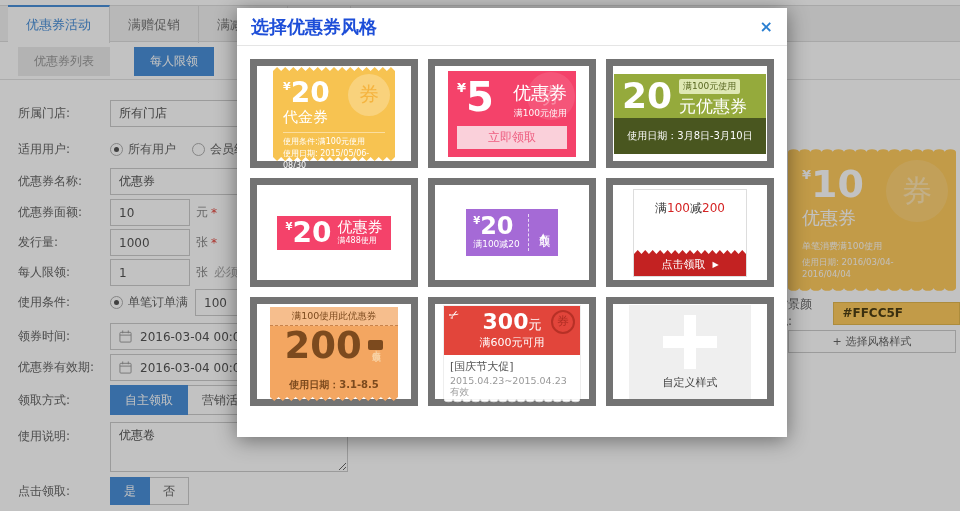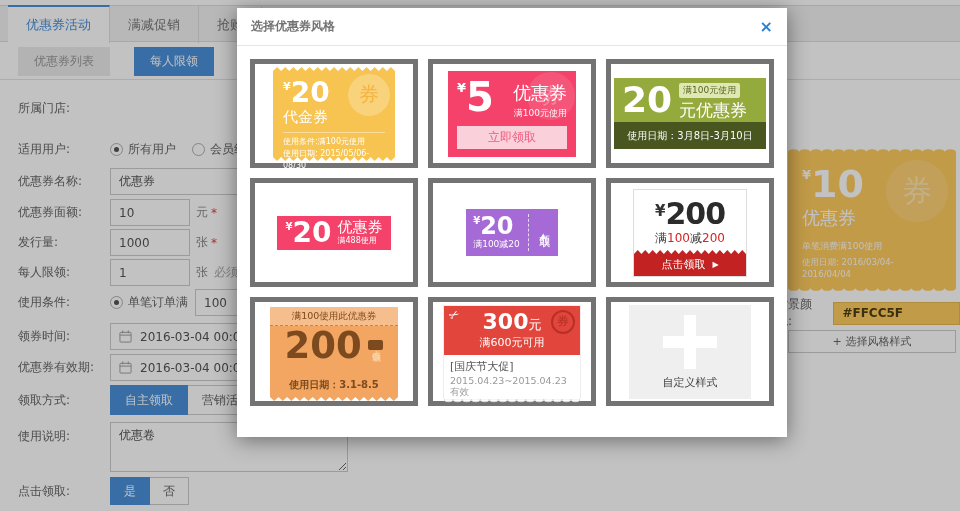--- a/index.html
+++ b/index.html
@@ -46,24 +46,24 @@
   .wm { position:absolute; border-radius:50%; display:flex; align-items:center; justify-content:center; }
   .pv-wm { width:62px; height:62px; top:8px; right:8px; background:rgba(255,255,255,.15); color:rgba(255,255,255,.45); font-size:30px; }
   .bgc-row { position:absolute; left:776px; top:296px; display:flex; align-items:center; font-size:12px; color:#666; }
   .bgc-field { width:128px; height:23px; margin-left:6px; background:#FFCC5F; border:1px solid #e4b94f; color:#4d3f14; font-size:12px; font-weight:bold; display:flex; align-items:center; padding:0 8px; }
   .style-btn { position:absolute; left:788px; top:330px; width:168px; height:23px; background:#fff; border:1px solid #ccc; color:#666; font-size:11px; display:flex; align-items:center; justify-content:center; gap:4px; cursor:pointer; }
 
   
   .overlay { position:absolute; inset:0; background:rgba(0,0,0,.24); z-index:5; }
   .modal { position:absolute; left:237px; top:8px; width:550px; height:429px; background:#fff; z-index:10; box-shadow:0 3px 20px rgba(0,0,0,.45); }
   .m-head { height:38px; border-bottom:1px solid #e5e5e5; display:flex; align-items:center; padding:0 14px; }
-  .m-title { font-size:12px; font-weight:bold; color:#737373; }
+  .m-title { font-size:18px; font-weight:bold; color:#1d4ed8; }
   .m-close { margin-left:auto; color:#2a7fd1; font-size:16px; font-weight:bold; cursor:pointer; line-height:1; }
   .m-body { padding:13px; display:grid; grid-template-columns:repeat(3,1fr); gap:10px; }
-  .card { border:5px solid #737373; height:109px; background:#fff; display:flex; align-items:center; justify-content:center; position:relative; cursor:pointer; }
+  .card { border:7px solid #737373; height:109px; background:#fff; display:flex; align-items:center; justify-content:center; position:relative; cursor:pointer; }
 
   .edge { position:absolute; left:0; width:100%; display:block; }
   .e-t { top:-4px; height:4px; }
   .e-b { bottom:-4px; height:4px; transform:scaleY(-1); }
   .e-t5 { top:-5px; height:5px; }
   .e-b5 { bottom:-5px; height:5px; transform:scaleY(-1); }
 
   
   .cp1 { width:122px; height:86px; background:#F7C351; position:relative; padding:8px 10px 6px; color:#fff; }
   .cp1 .edge { color:#F7C351; }
@@ -84,21 +84,21 @@
   .c2-btn { margin-top:6px; height:23px; background:#FAD0DA; color:#EE5E80; font-size:12px; display:flex; align-items:center; justify-content:center; }
   .c2-wm { width:48px; height:48px; top:1px; right:1px; background:rgba(255,255,255,.10); color:rgba(255,255,255,.30); font-size:22px; }
 
   
   .cp3 { width:152px; }
   .c3-main { height:44px; background:#95AA3C; display:flex; align-items:center; padding:0 8px; color:#fff; }
   .c3-num { font-size:36px; font-weight:bold; line-height:1; }
   .c3-right { margin-left:7px; }
   .c3-badge { display:inline-block; font-size:9px; background:#DFE8B4; color:#57661F; padding:1px 4px; border-radius:2px; }
   .c3-title { font-size:17px; margin-top:1px; }
-  .c3-foot { height:27px; background:#49561F; color:#fff; font-size:10px; display:flex; align-items:center; justify-content:center; }
+  .c3-foot { height:36px; background:#49561F; color:#fff; font-size:10px; display:flex; align-items:center; justify-content:center; }
 
   
   .cp4 { background:#F4426A; color:#fff; padding:3px 9px; display:flex; align-items:center; gap:6px; }
   .c4-cur { font-size:10px; font-weight:bold; vertical-align:12px; }
   .c4-num { font-size:28px; font-weight:bold; line-height:1; }
   .c4-title { font-size:15px; line-height:1.1; }
   .c4-cond { font-size:8px; }
 
   
   .cp5 { background:#A56AD6; color:#fff; padding:5px 7px; display:flex; align-items:center; }
@@ -163,34 +163,38 @@
   </defs>
 </svg>
 
 <div class="page">
 
   <div class="tabbar">
     <div class="tab active">
         <span>优惠券活动</span>
       </div>
     <div class="tab">
+        <span>满赠促销</span>
+      </div>
+    <div class="tab">
         <span>满减促销</span>
       </div>
     <div class="tab">
         <span>抢购</span>
       </div>
   </div>
 
   <div class="subnav">
     <div class="subbtn gray">优惠券列表</div>
     <div class="subbtn blue">每人限领</div>
   </div>
 
   <div class="row r1">
     <span class="lbl">所属门店:</span>
+    <div class="inp" style="width:250px">所有门店</div>
   </div>
 
   <div class="row r2">
     <span class="lbl">适用用户:</span>
     <span class="radio checked"></span>
     <span class="radio-lbl">所有用户</span>
     <span class="radio"></span>
     <span class="radio-lbl">会员组别</span>
   </div>
 
@@ -368,21 +372,20 @@
         <div class="c5-sep"></div>
         <div class="c5-act">
           <span class="c5-take">领取</span>
           <span class="c5-arrow">▲</span>
         </div>
       </div>
     </div>
 
     <div class="card">
       <div class="cp6">
-        <div><span class="c6-cur">¥</span><span class="c6-num">200</span></div>
         <div class="c6-cond"><span>满</span><span class="c6-red">100</span><span>减</span><span class="c6-red">200</span></div>
         <div class="c6-bar">
           <svg class="edge e-t">
               <use href="#sym-zz"></use>
             </svg>
           <span>点击领取</span>
           <span class="c6-arrow">▶</span>
         </div>
       </div>
     </div>

